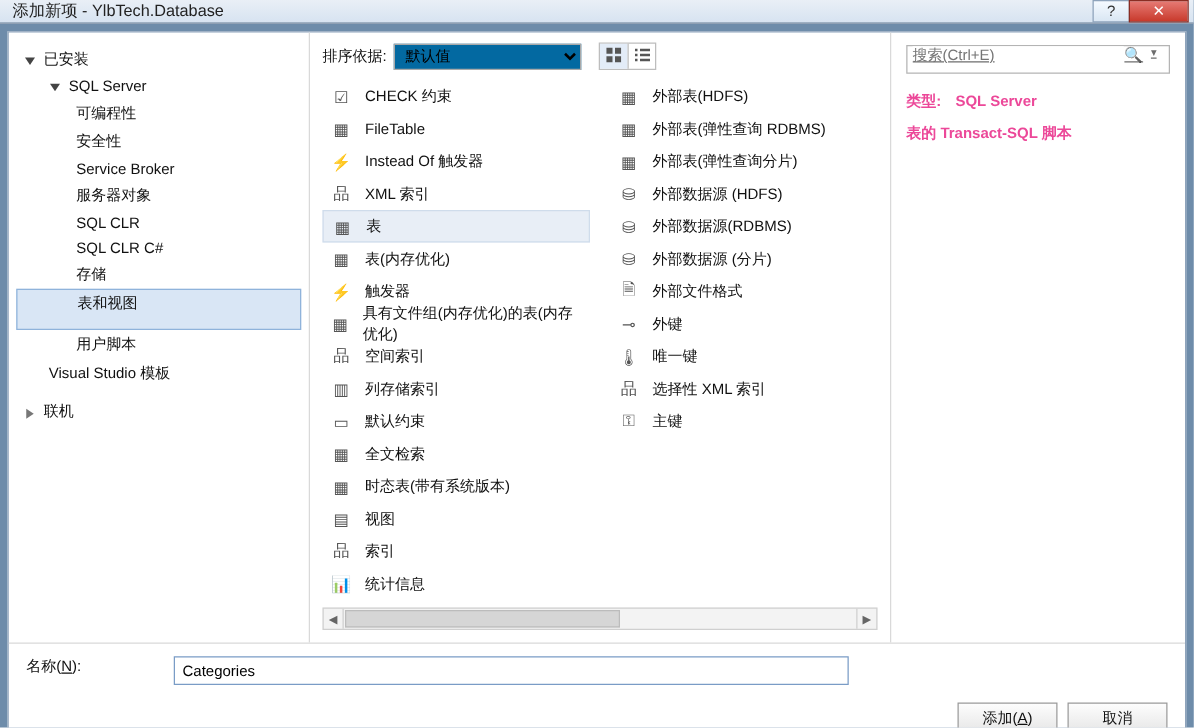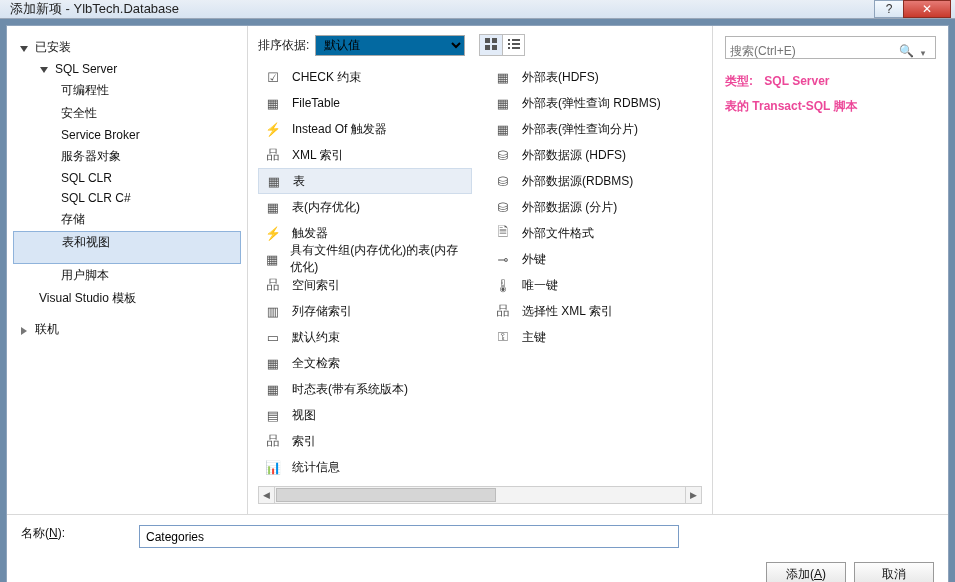--- a/index.html
+++ b/index.html
@@ -31,21 +31,21 @@
 .col { flex:1; min-width:0; }
 .item { display:flex; align-items:center; gap:10px; height:26px; padding:0 6px; color:#111; }
 .item.selected { background:#e8eef6; border:1px solid #cfdceb; }
 .item .ico { width:18px; display:flex; justify-content:center; color:#555; font-size:13px; }
 .hscroll { height:18px; margin:6px 10px 10px 10px; border:1px solid #cfcfcf; background:#f3f3f3; position:relative; }
 .hscroll .arrow { position:absolute; top:0; width:16px; height:100%; display:flex; align-items:center; justify-content:center; font-size:9px; color:#666; }
 .hscroll .arrow.l{ left:0; border-right:1px solid #cfcfcf;}
 .hscroll .arrow.r{ right:0; border-left:1px solid #cfcfcf;}
 .hscroll .thumb { position:absolute; top:1px; bottom:1px; left:17px; width:220px; background:#d6d6d6; border:1px solid #bcbcbc; }
 .right { width:235px; padding:10px 12px; display:flex; flex-direction:column; gap:8px; }
-.search { display:flex; align-items:flex-end; border:1px solid #b4b4b4; height:23px; padding:0 4px; color:#6d6d6d; margin-bottom:6px; }
+.search { display:flex; align-items:flex-start; border:1px solid #b4b4b4; height:23px; padding:0 4px; color:#6d6d6d; margin-bottom:6px;text-decoration:underline; }
 .search input { flex:1; border:none; outline:none; color:#6d6d6d; }
 .search .sicon { width:16px; text-align:center; }
 .info-line { color:#ec4899;font-weight:bold; }
 .info-label { display:inline-block; width:36px; }
 .bottom { border-top:1px solid #d9d9d9; padding:10px 14px 12px 14px; display:flex; flex-direction:column; gap:14px; }
 .name-row { display:flex; align-items:flex-start; gap:10px; }
 .name-label { width:108px; color:#111; }
 .name-input { width:540px; height:23px; border:1px solid #7a9cc6; padding:0 6px; }
 .btn-row { display:flex; justify-content:flex-end; gap:8px; }
 .btn { width:80px; height:24px; border:1px solid #9a9a9a; background:linear-gradient(#fdfdfd,#e7e7e7); display:flex; align-items:center; justify-content:center; color:#111; }

